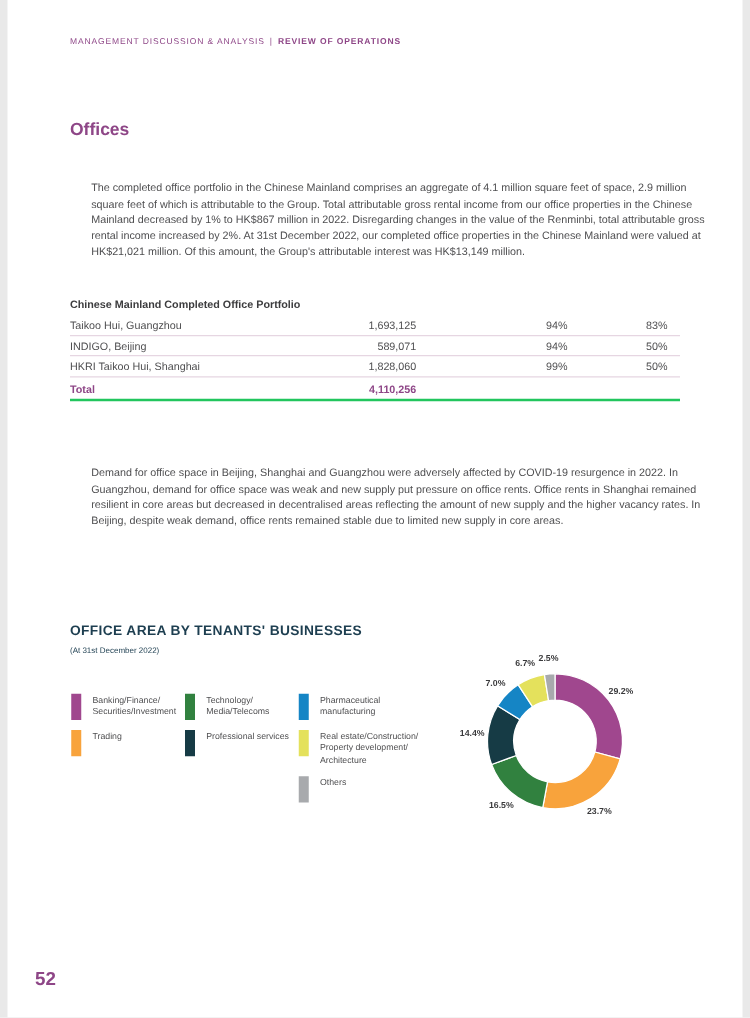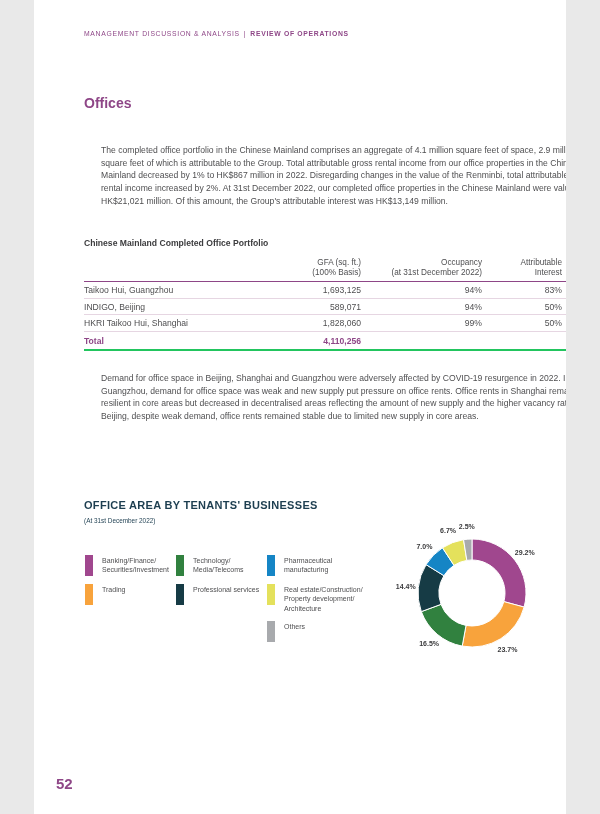--- a/index.html
+++ b/index.html
@@ -1,17 +1,17 @@
 <!DOCTYPE html>
 <html><head>
 <meta charset="utf-8">
 <style>
   html,body{margin:0;padding:0;background:#e9e9e9;}
   .page{
-    position:relative;width:532px;height:814px;background:#ffffff;
+    position:relative;width:588px;height:814px;background:#ffffff;
     font-family:"Liberation Sans",sans-serif;overflow:hidden;margin:0 auto;
   }
   .breadcrumb{
     position:absolute;left:50px;top:30px;font-size:6.8px;letter-spacing:0.7px;
     color:#8e4687;white-space:nowrap;
   }
   .breadcrumb .sep{margin:0 4px;}
   .breadcrumb .bold{font-weight:700;}
   .offices-title{
     position:absolute;left:50px;top:95px;margin:0;font-size:14px;font-weight:600;color:#8e4687;
@@ -75,35 +75,20 @@
     <span>MANAGEMENT DISCUSSION &amp; ANALYSIS</span><span class="sep">|</span><span class="bold">REVIEW OF OPERATIONS</span>
   </div>
 
   <h1 class="offices-title">Offices</h1>
 
   <p class="body-para" id="p1">The completed office portfolio in the Chinese Mainland comprises an aggregate of 4.1 million square feet of space, 2.9 million square feet of which is attributable to the Group. Total attributable gross rental income from our office properties in the Chinese Mainland decreased by 1% to HK$867 million in 2022. Disregarding changes in the value of the Renminbi, total attributable gross rental income increased by 2%. At 31st December 2022, our completed office properties in the Chinese Mainland were valued at HK$21,021 million. Of this amount, the Group's attributable interest was HK$13,149 million.</p>
 
   <h2 class="table-title">Chinese Mainland Completed Office Portfolio</h2>
 
   <div class="ptable">
-    <div class="trow thead">
-      <div class="c-name"></div>
-      <div class="c-gfa">
-        <div>GFA (sq. ft.)</div>
-        <div>(100% Basis)</div>
-      </div>
-      <div class="c-occ">
-        <div>Occupancy</div>
-        <div>(at 31st December 2022)</div>
-      </div>
-      <div class="c-int">
-        <div>Attributable</div>
-        <div>Interest</div>
-      </div>
-    </div>
 
     <div class="trow brow">
       <div class="c-name">Taikoo Hui, Guangzhou</div>
       <div class="c-gfa">1,693,125</div>
       <div class="c-occ">94%</div>
       <div class="c-int">83%</div>
     </div>
     <div class="trow brow">
       <div class="c-name">INDIGO, Beijing</div>
       <div class="c-gfa">589,071</div>

